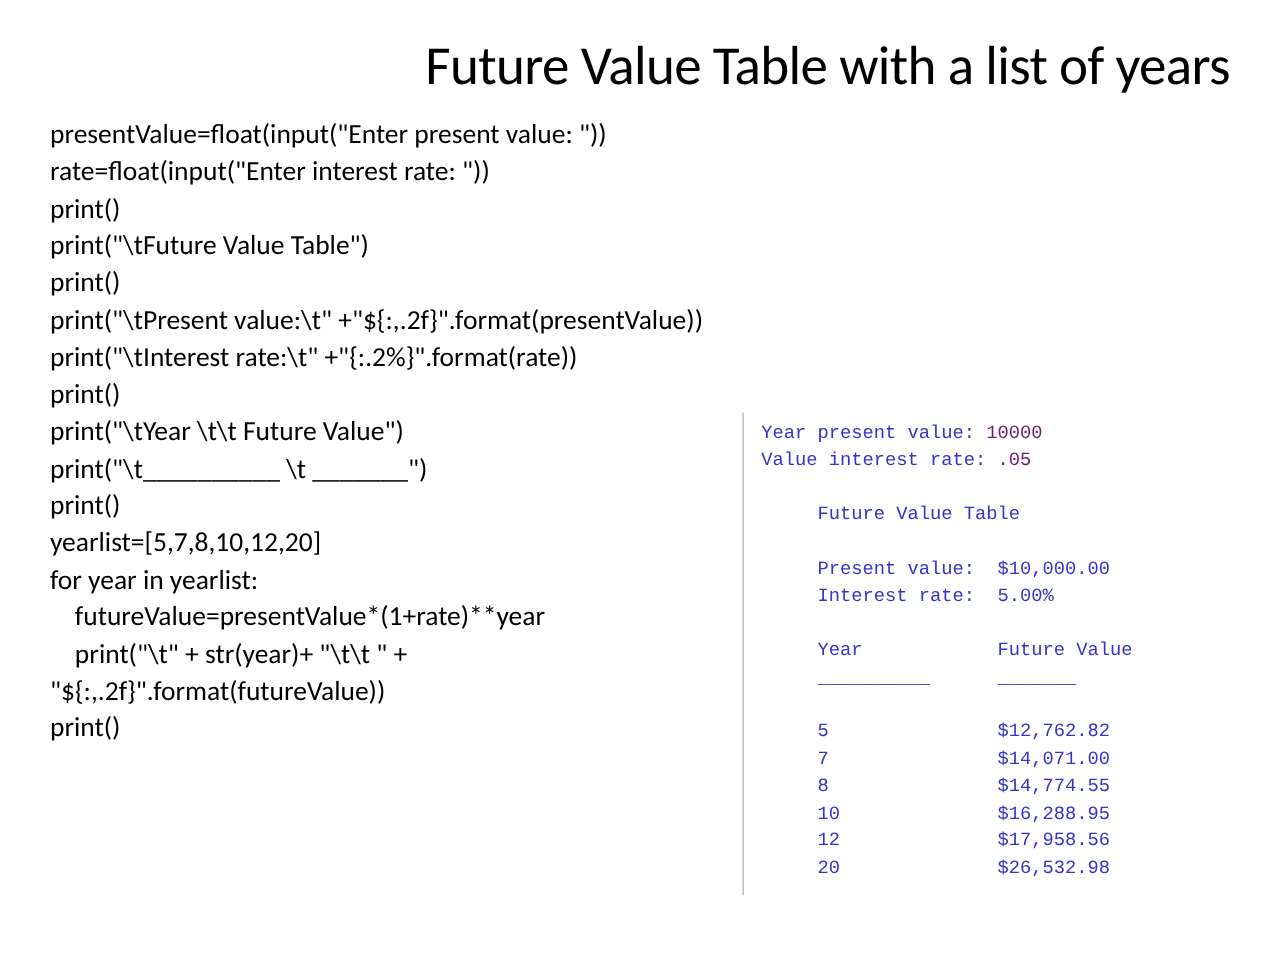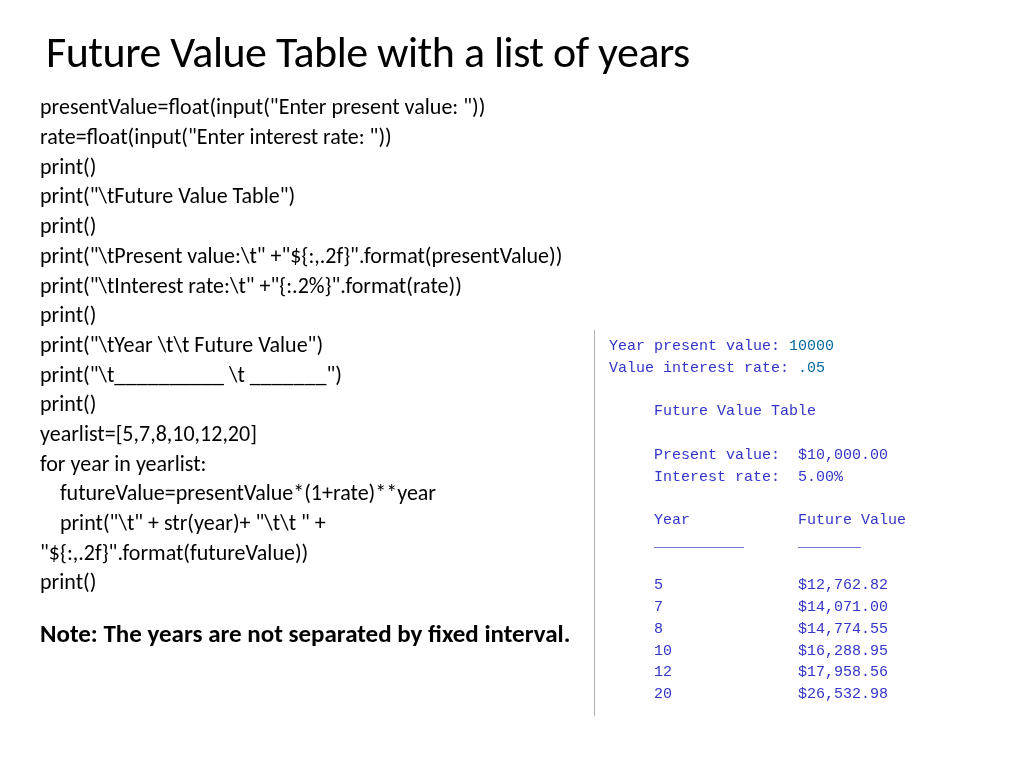--- a/index.html
+++ b/index.html
@@ -16,22 +16,23 @@
     position: relative;
     width: 1024px;
     height: 768px;
     box-sizing: border-box;
     padding: 28px 40px 0 40px;
   }
   .title {
     font-size: 44px;
     line-height: 1.1;
     letter-spacing: -0.5px;
-    margin: 0 0 16px 6px;
+    margin: 0 0 16px 28px;
     font-weight: 400;
+    text-align: right;
   }
   .code {
     font-size: 22px;
     line-height: 1.35;
     white-space: pre;
     font-family: Calibri, "Segoe UI", Arial, sans-serif;
   }
   .note {
     font-size: 25px;
     font-weight: 700;
@@ -45,21 +46,21 @@
     width: 385px;
     border-left: 1px solid #b0b0b0;
     padding: 6px 0 10px 14px;
     font-family: "Courier New", Courier, monospace;
     font-size: 15px;
     color: #3434c7;
     white-space: pre;
     line-height: 1.45;
   }
   .output-panel .user-input {
-    color: #0369a1;
+    color: #701a75;
   }
 </style>
 </head>
 <body>
 
 <div class="slide">
 
   <h1 class="title">Future Value Table with a list of years</h1>
 
   <div class="code" id="code-block">presentValue=float(input("Enter present value: "))
@@ -73,21 +74,20 @@
 print("\tYear \t\t Future Value")
 print("\t__________ \t _______")
 print()
 yearlist=[5,7,8,10,12,20]
 for year in yearlist:
     futureValue=presentValue*(1+rate)**year
     print("\t" + str(year)+ "\t\t " +
 "${:,.2f}".format(futureValue))
 print()</div>
 
-  <div class="note">Note: The years are not separated by fixed interval.</div>
 
   <div class="output-panel" id="output-panel"><span>Year present value: </span><span class="user-input">10000</span>
 <span>Value interest rate: </span><span class="user-input">.05</span>
 
      Future Value Table
 
      Present value:  $10,000.00
      Interest rate:  5.00%
 
      Year            Future Value

